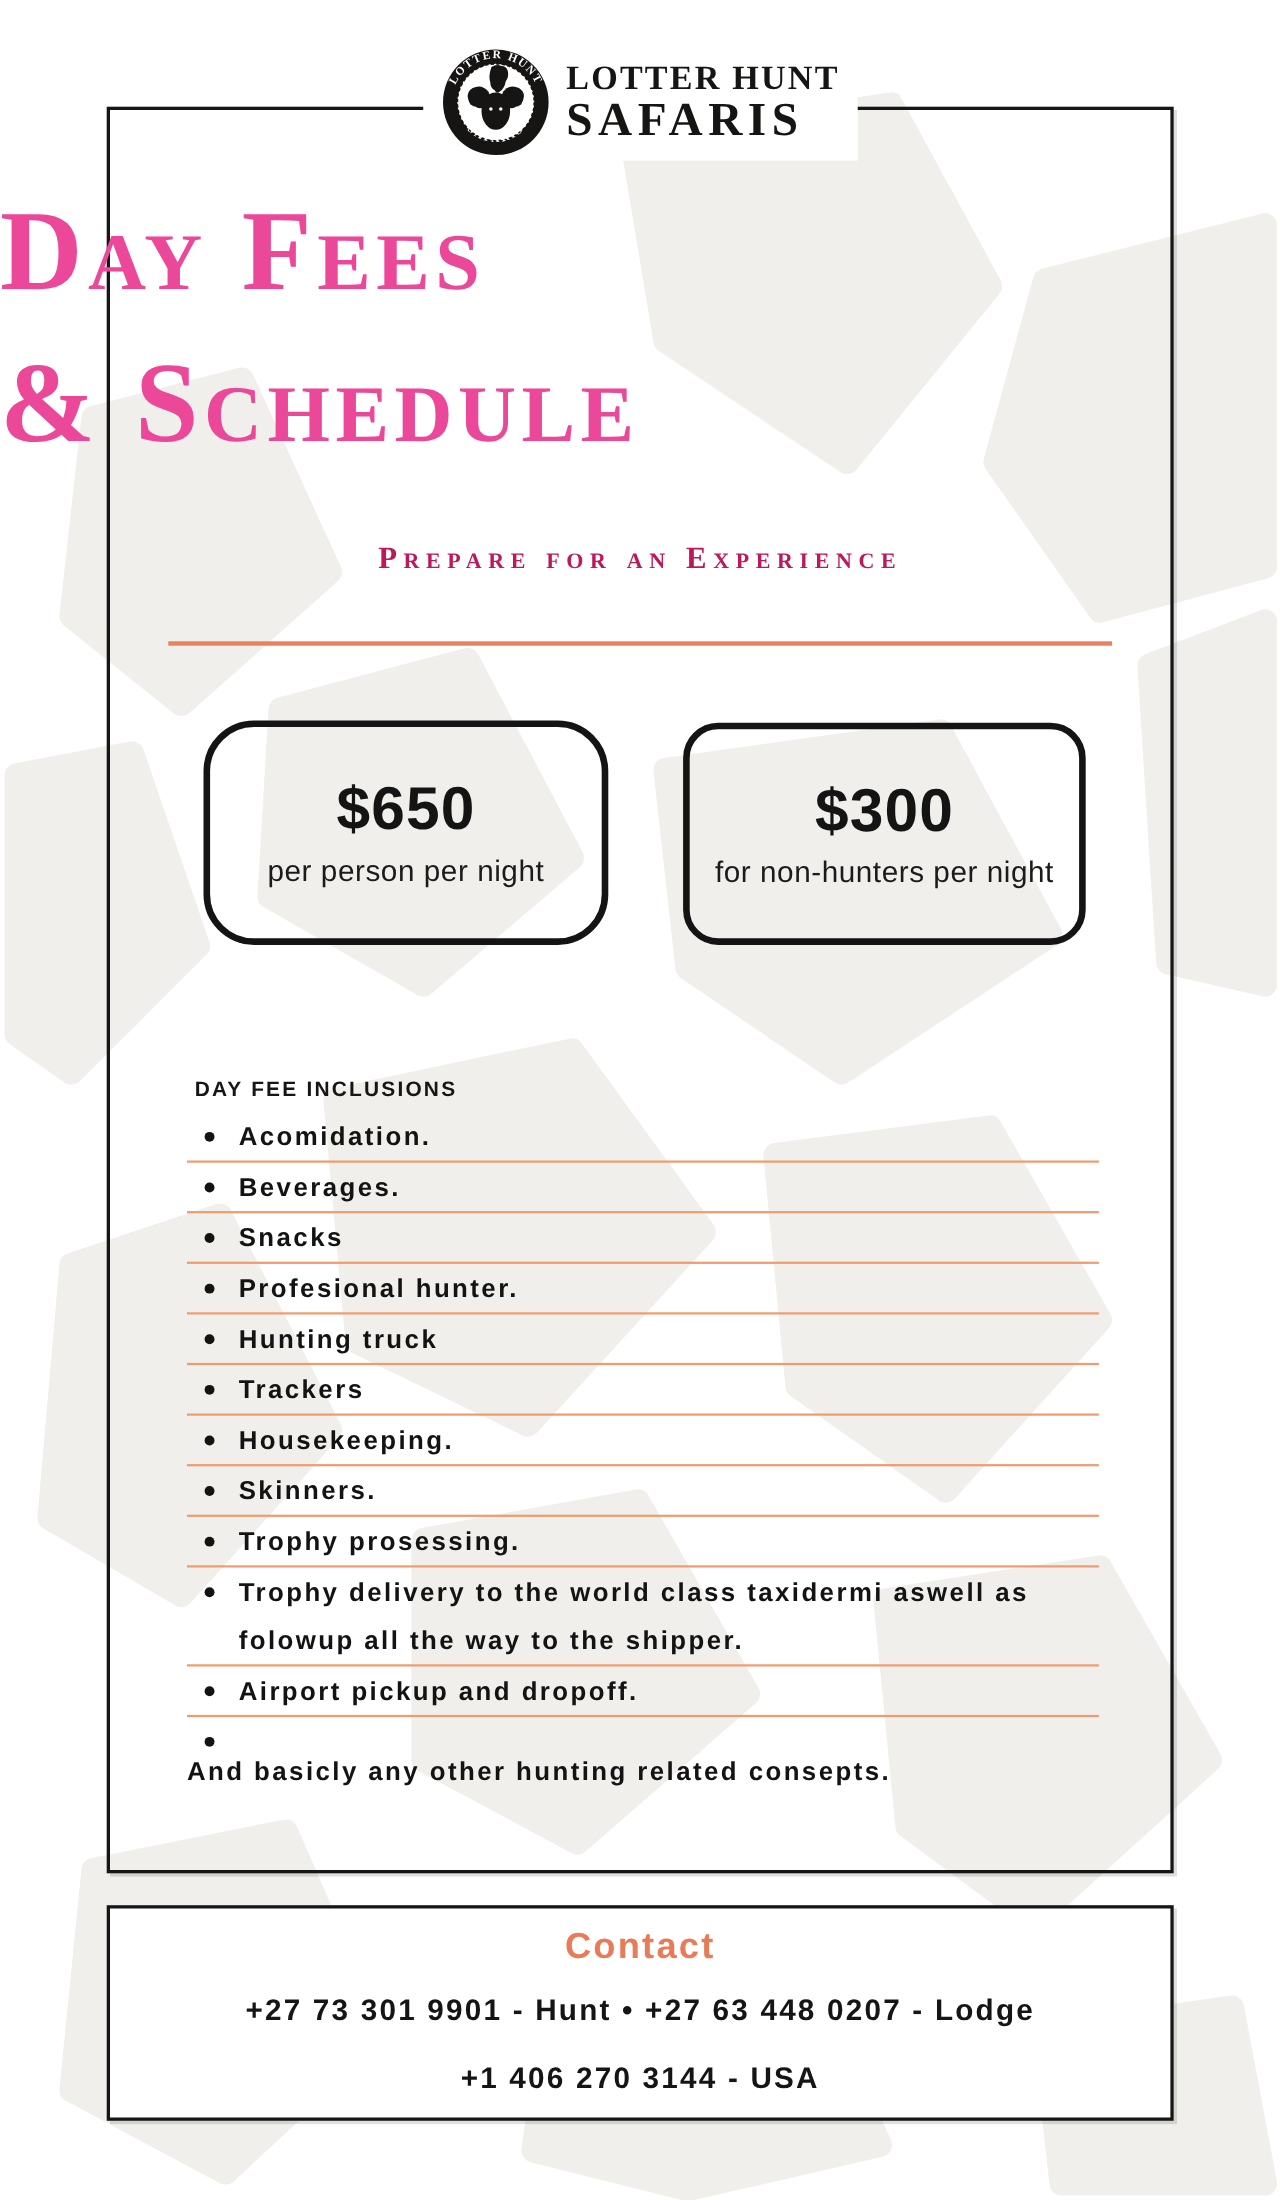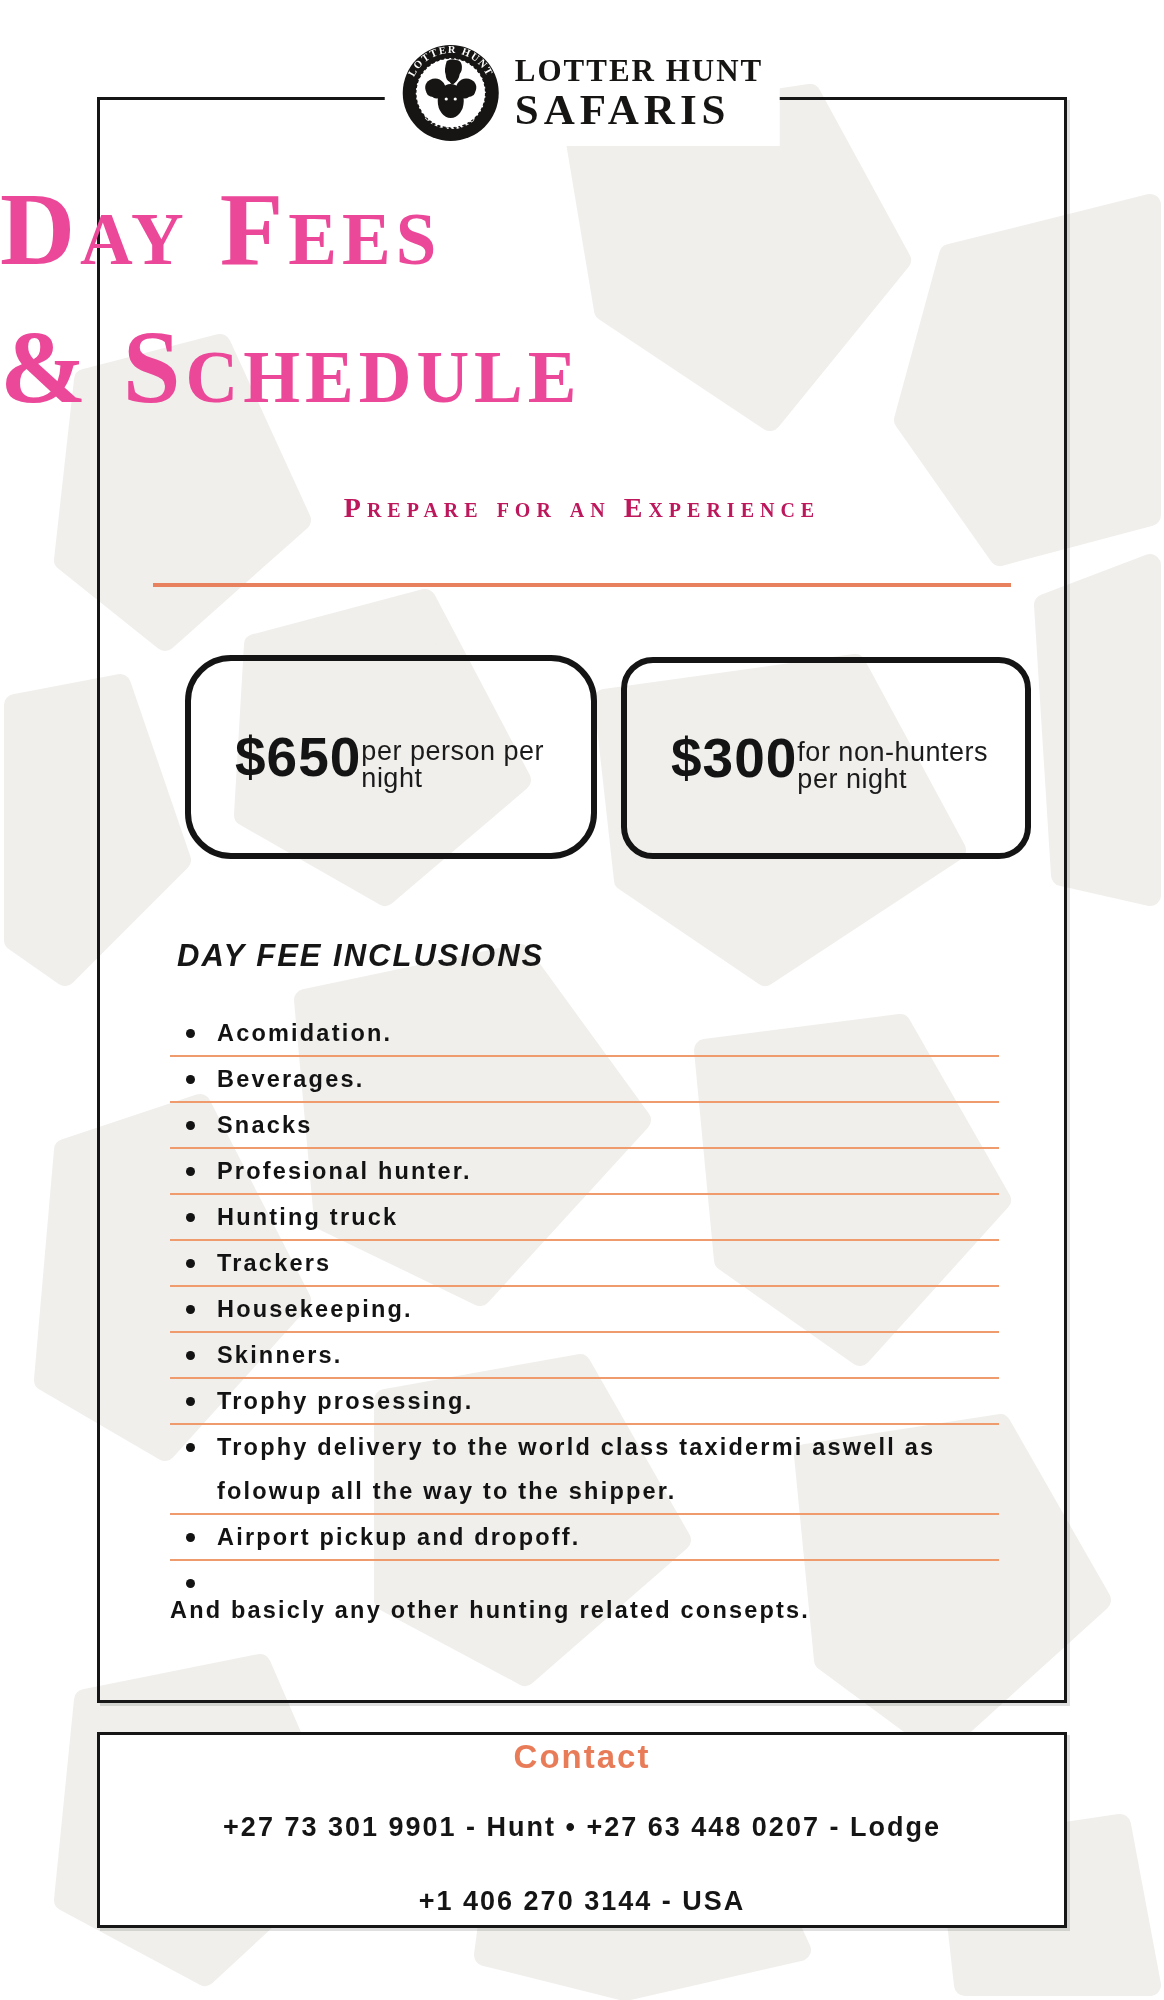--- a/index.html
+++ b/index.html
@@ -40,36 +40,35 @@
     font-family:Liberation Serif, serif;font-weight:700;font-variant:small-caps;
     color:#be185d;font-size:28px;letter-spacing:6px;
   }
   .top-divider{
     position:absolute;left:153px;top:583px;width:858px;height:4px;
     background:#E8815E;z-index:2;
   }
   
   .price-card{
     position:absolute;z-index:2;border:6px solid #141414;border-radius:46px;
-    display:flex;flex-direction:row;align-items:center;justify-content:center;
+    display:flex;flex-direction:column;align-items:center;justify-content:center;
     background:transparent;
-    padding-left:44px;
   }
   .price-card.card-1{left:185px;top:655px;width:356px;height:192px;}
   .price-card.card-2{left:621px;top:657px;width:354px;height:190px;border-radius:32px;}
   .price-amount{
     font-weight:800;font-size:55px;letter-spacing:1px;color:#141414;line-height:1;
   }
   .price-label{
     font-weight:500;font-size:27px;letter-spacing:.5px;color:#1b1b1b;margin-top:16px;line-height:1;
   }
   
   .inclusions-heading{
-    position:absolute;left:177px;top:938px;z-index:2;
-    font-weight:700;font-size:31px;letter-spacing:2px;color:#161616;font-style:italic;
+    position:absolute;left:177px;top:980px;z-index:2;
+    font-weight:700;font-size:19px;letter-spacing:2px;color:#161616;
   }
   .inclusions-list{
     position:absolute;left:170px;top:1011px;width:829px;z-index:2;
     list-style:none;margin:0;padding:0;
   }
   .inc-item{
     display:flex;align-items:flex-start;border-bottom:2px solid #F09B6E;
     font-weight:700;font-size:23.5px;letter-spacing:2.2px;color:#131313;
     line-height:44px;
   }
@@ -85,21 +84,21 @@
     border:3px solid #161616;background:#ffffff;z-index:1;
     display:flex;flex-direction:column;align-items:center;justify-content:center;
     box-shadow:3px 3px 0 rgba(80,80,80,.18);
     gap:18px;
   }
   .contact-heading{
     font-weight:800;font-size:33px;letter-spacing:2px;color:#E97C58;line-height:1;
   }
   .contact-line{
     font-weight:700;font-size:27px;letter-spacing:2px;color:#151515;
-    line-height:40px;margin-top:16px;white-space:nowrap;
+    line-height:40px;margin-top:4px;white-space:nowrap;
   }
   .contact-line.first{}
 </style>
 </head>
 <body>
 
 <svg class="bg-pattern" viewBox="0 0 1164 2000" xmlns="http://www.w3.org/2000/svg" aria-hidden="true">
   <g fill="#F0EFEC" stroke="#F0EFEC" stroke-width="22" stroke-linejoin="round">
     <path d="M575,130 L810,95 L900,260 L770,420 L605,310 Z"></path>
     <path d="M950,255 L1150,205 L1150,515 L1000,555 L905,420 Z"></path>

